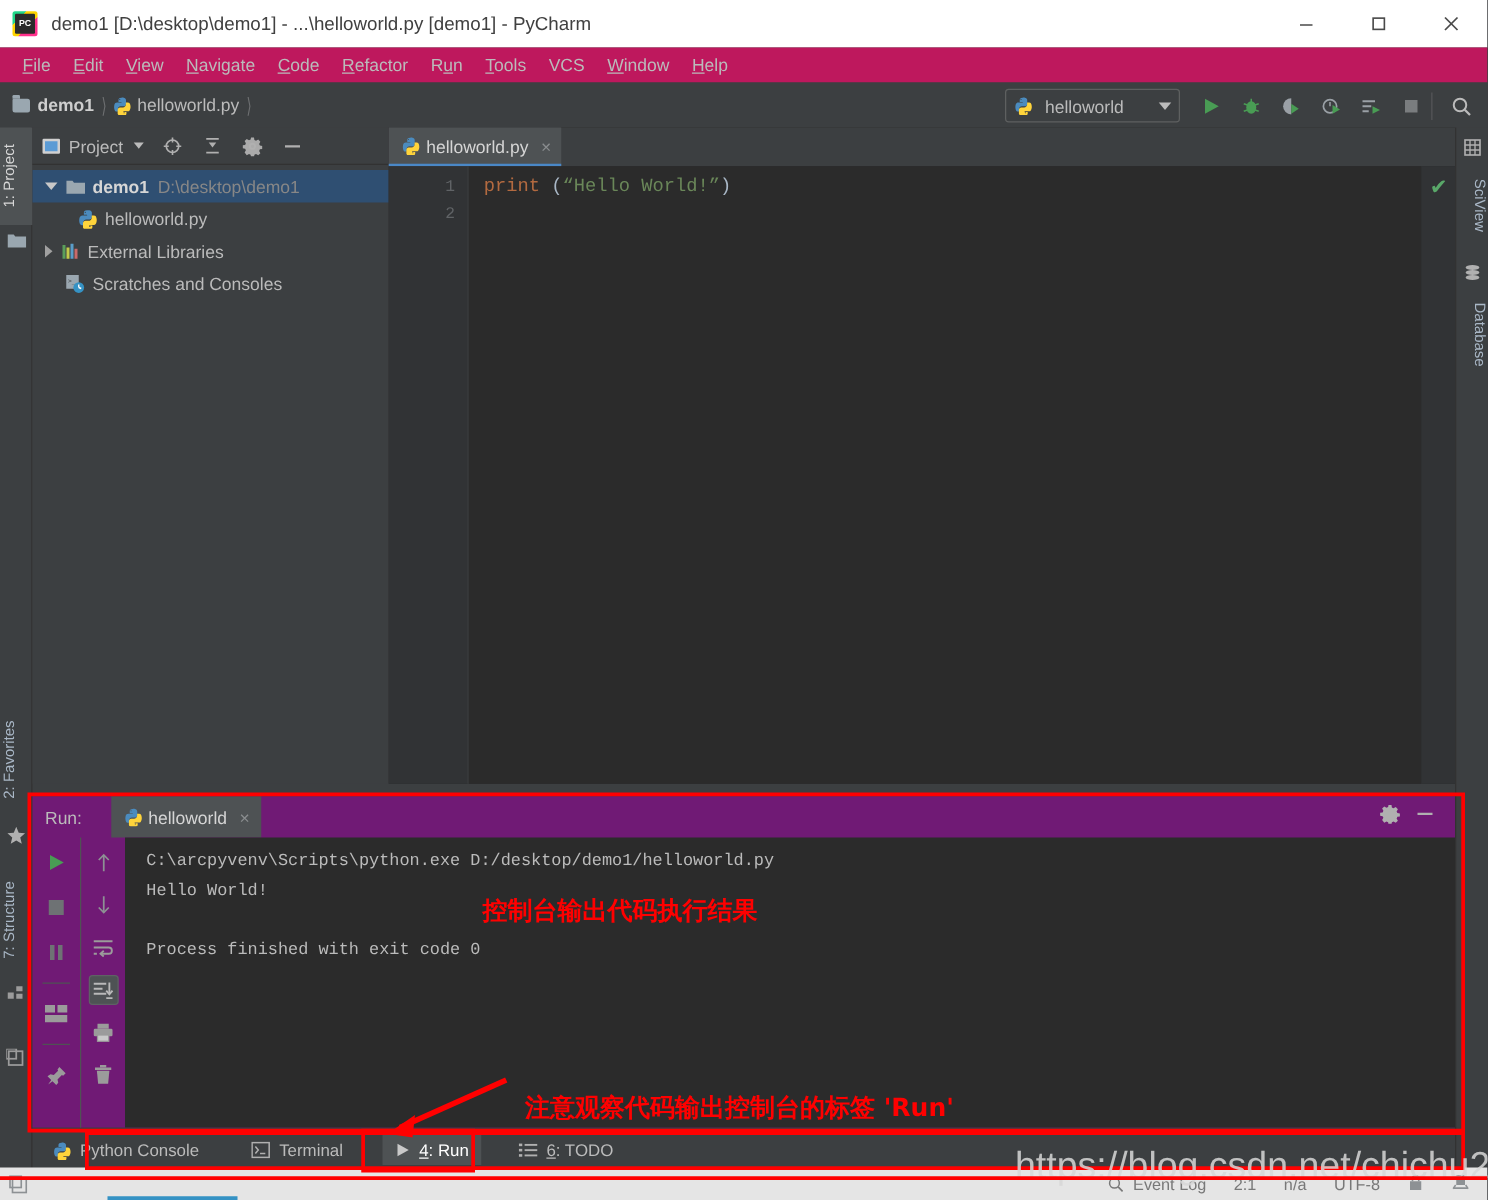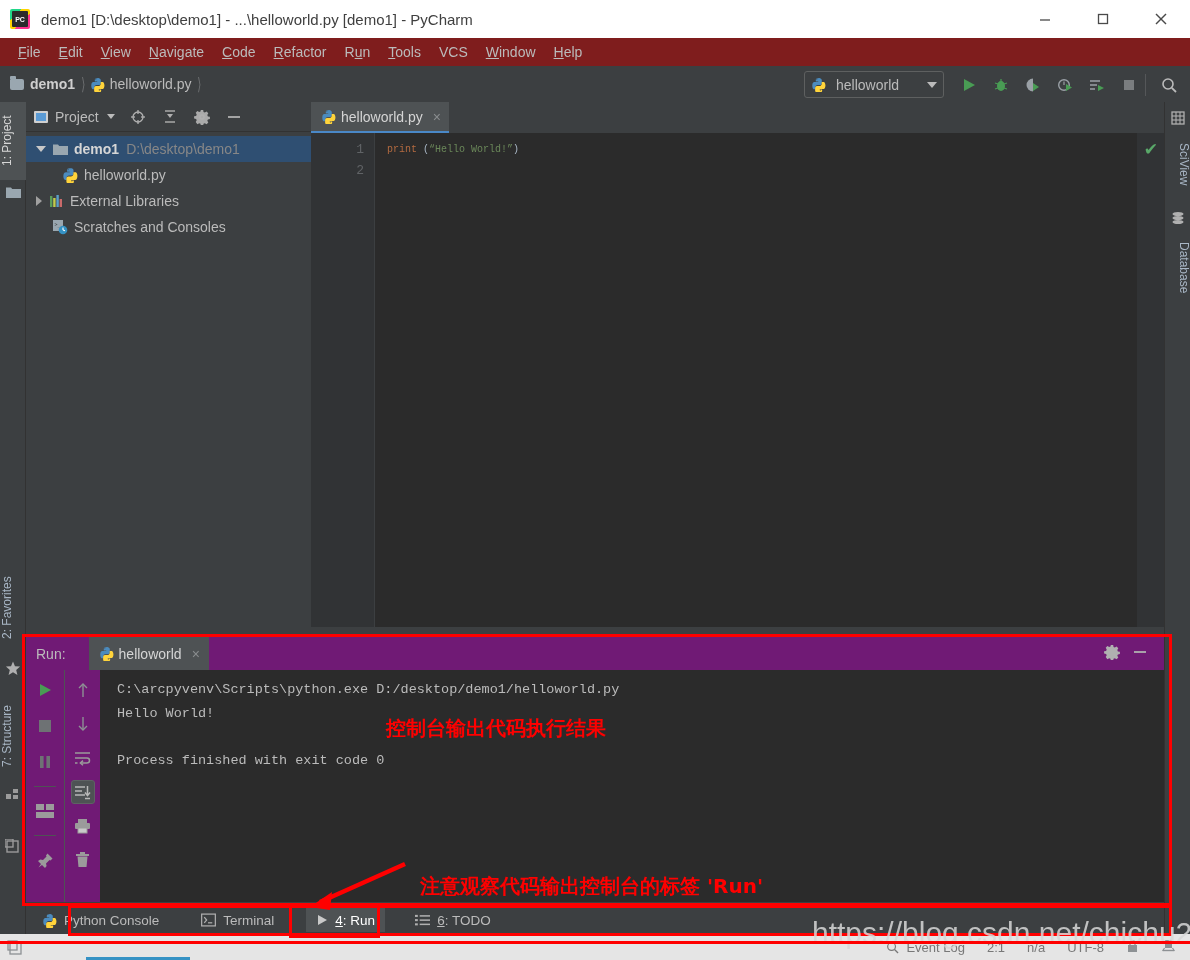--- a/index.html
+++ b/index.html
@@ -32,21 +32,21 @@
   .tb-controls { margin-left: auto; display: flex; height: 100%; }
   .tb-btn {
     width: 58px; height: 38px; display: flex; align-items: center; justify-content: center;
     color: #4a4a4a;
   }
   .tb-btn svg { display: block; }
 
   
   .menubar {
     position: absolute; left: 0; top: 38px; width: 1190px; height: 28px;
-    background: #7f1d1d; display: flex; align-items: center; padding-left: 9px;
+    background: #be185d; display: flex; align-items: center; padding-left: 9px;
   }
   .menu-item {
     font-size: 14px; color: #bbbbbb; padding: 3px 9px; white-space: nowrap;
   }
   .menu-item u { text-decoration: underline; }
 
   
   .navbar {
     position: absolute; left: 0; top: 66px; width: 1190px; height: 36px;
     background: #3c3f41; display: flex; align-items: center; padding-left: 10px;
@@ -160,21 +160,21 @@
   .gutter {
     position: absolute; left: 0; top: 31px; width: 64px; height: 494px;
     background: #313335; color: #606366; font-size: 13px;
     font-family: "Liberation Mono", monospace; text-align: right;
     padding-right: 10px; padding-top: 6px; line-height: 21px;
     border-right: 1px solid #3c3f41;
   }
   .codearea {
     position: absolute; left: 64px; top: 31px; right: 27px; height: 494px;
     background: #2b2b2b; padding-top: 6px; padding-left: 12px;
-    font-family: "Liberation Mono", monospace; font-size: 10px; line-height: 21px;
+    font-family: "Liberation Mono", monospace; font-size: 15px; line-height: 21px;
     color: #a9b7c6;
   }
   .kw-print { color: #b36a40; }
   .str { color: #6a8759; }
   .paren { color: #a9b7c6; }
   .editor-right-bar {
     position: absolute; right: 0; top: 31px; width: 27px; height: 494px;
     background: #313335;
   }
   .check-ok {

